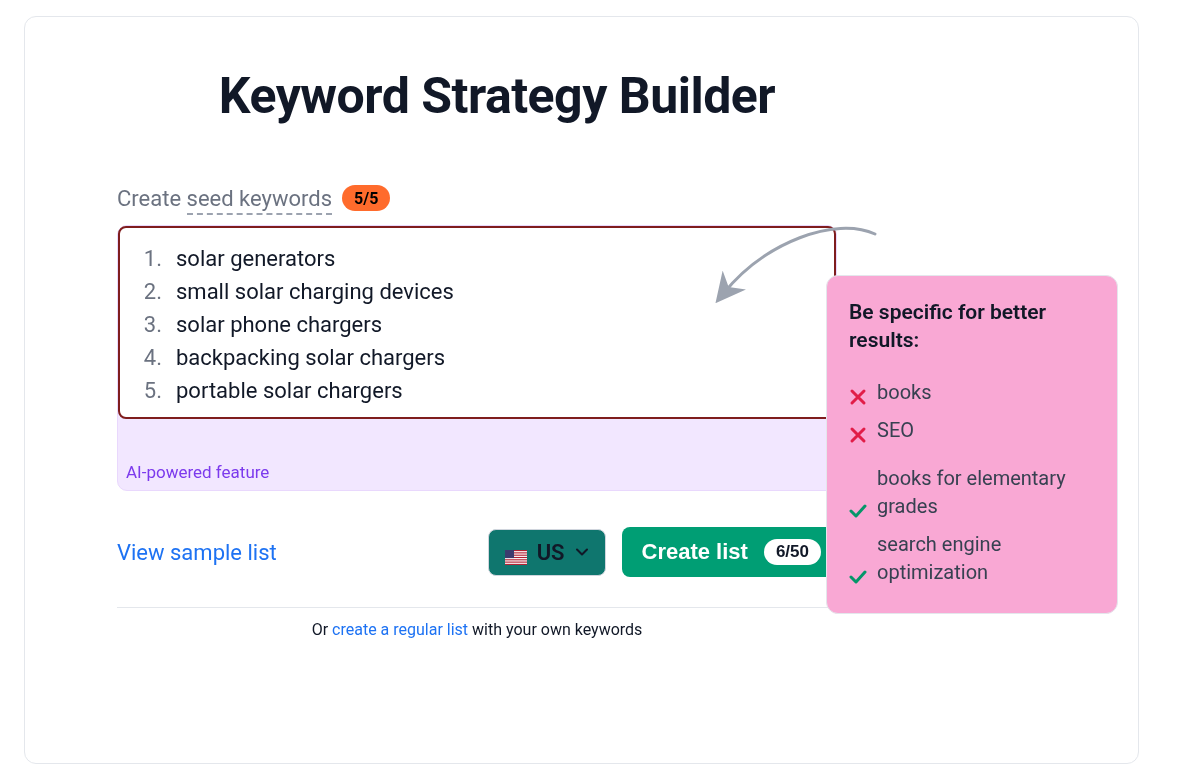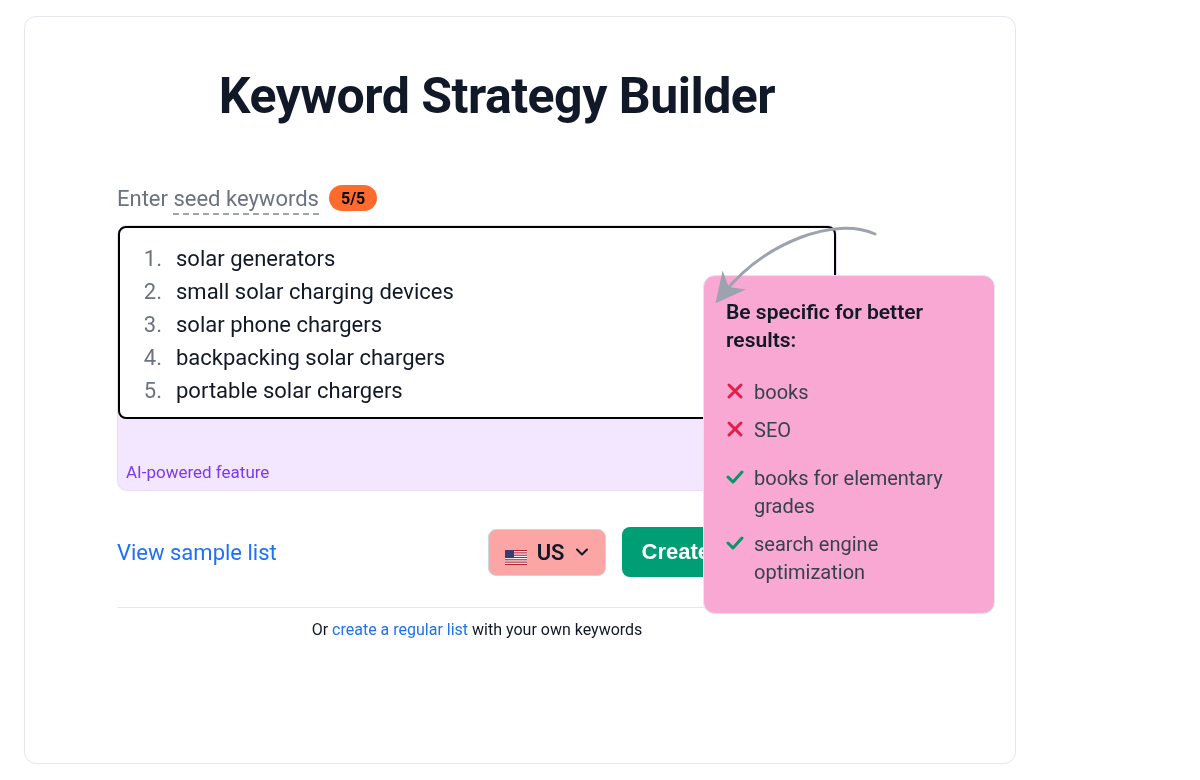--- a/index.html
+++ b/index.html
@@ -8,21 +8,21 @@
       background: #fff;
       width: 1200px;
       height: 780px;
       position: relative;
       color: #1a1a2e;
     }
     .card {
       position: absolute;
       left: 24px;
       top: 16px;
-      width: 992px;
+      width: 1115px;
       height: 748px;
       border: 1px solid #e4e7ec;
       border-radius: 12px;
       background: #fff;
     }
     .main {
       position: absolute;
       left: 92px;
       top: 50px;
       width: 760px;
@@ -73,21 +73,21 @@
     .seed-box {
       margin-top: 14px;
       width: 720px;
       background: #f2e7ff;
       border-radius: 10px;
       border: 1px solid #e9d8fd;
       position: relative;
     }
     .seed-inner {
       background: #fff;
-      border: 2px solid #000000;
+      border: 2px solid #7f1d1d;
       border-radius: 8px;
       margin: 0;
       padding: 14px 18px 10px 18px;
     }
     .seed-inner ol {
       list-style: none;
       counter-reset: kw;
     }
     .seed-inner li {
       counter-increment: kw;
@@ -125,21 +125,21 @@
     .country-select {
       display: inline-flex;
       align-items: center;
       gap: 10px;
       border: 1px solid #d0d5dd;
       border-radius: 8px;
       padding: 10px 16px;
       font-size: 22px;
       font-weight: 600;
       color: #111827;
-      background: #fca5a5;
+      background: #0f766e;
       cursor: pointer;
       margin-right: 16px;
     }
     .flag {
       width: 22px;
       height: 15px;
       display: inline-block;
     }
     .chev {
       width: 14px; height: 14px;
@@ -198,21 +198,21 @@
       font-size: 21px;
       font-weight: 600;
       color: #111827;
       line-height: 1.35;
       margin-bottom: 18px;
     }
     .tip ul { list-style: none; }
     .tip li {
       display: flex;
       gap: 10px;
-      align-items: flex-start;
+      align-items: flex-end;
       font-size: 20px;
       color: #374151;
       padding: 5px 0;
       line-height: 1.4;
     }
     .tip li.gap-after { margin-bottom: 10px; }
     .ic { width: 18px; height: 18px; flex: 0 0 18px; margin-top: 4px; }
     .ic.bad { color: #e11d48; }
     .ic.good { color: #059669; }
     
@@ -229,21 +229,21 @@
 <body>
 
 <div class="card">
 
   <div class="main">
     <h1 class="title">Keyword Strategy Builder</h1>
 
 
     <div class="label-row">
       <span class="label-text">
-        <span>Enter </span><span class="dotted">seed keywords</span>
+        <span>Create </span><span class="dotted">seed keywords</span>
       </span>
       <span class="badge">5/5</span>
     </div>
 
     <div class="seed-box">
       <div class="seed-inner">
         <ol>
           <li>
               <span>solar generators</span>
             </li>

